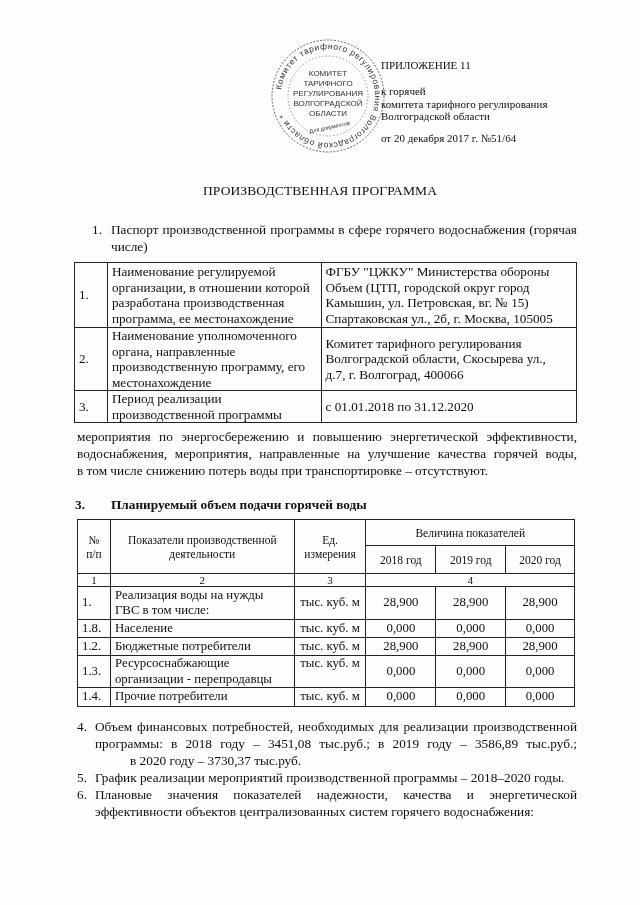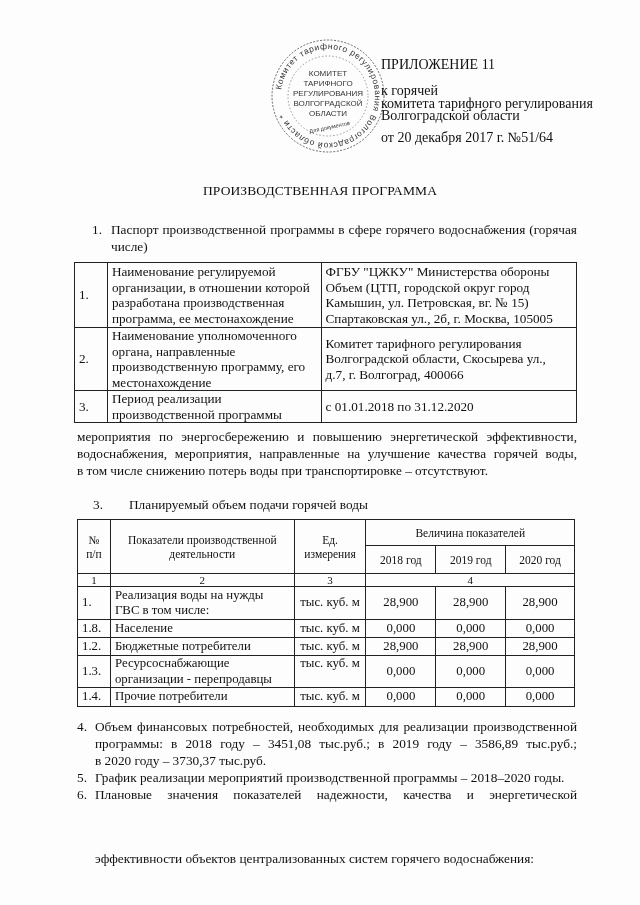--- a/index.html
+++ b/index.html
@@ -1,21 +1,21 @@
 <!DOCTYPE html>
 <html><head>
 <meta charset="utf-8">
 <style>
   html, body { margin: 0; padding: 0; background: #fdfdfd; }
   body {
     width: 640px; height: 905px; position: relative; overflow: hidden;
     font-family: "Liberation Serif", "DejaVu Serif", serif;
     color: #111;
   }
-  .hdr-line { position: absolute; left: 381px; font-size: 14px; line-height: 14px; white-space: nowrap; }
+  .hdr-line { position: absolute; left: 381px; font-size: 11px; line-height: 14px; white-space: nowrap; }
   .stamp {
     position: absolute; left: 270px; top: 38px; width: 116px; height: 116px;
   }
   .title { position: absolute; left: 0; width: 640px; top: 183px; text-align: center; font-size: 13.5px; letter-spacing: 0.1px; }
   .para { position: absolute; font-size: 13.3px; line-height: 17px; text-align: justify; }
   .num { position: absolute; font-size: 13.3px; line-height: 17px; }
   table { border-collapse: collapse; position: absolute; font-size: 13.2px; }
   td { border: 1px solid #222; padding: 0 4px; vertical-align: middle; line-height: 15.5px; }
   .t1 { left: 74px; top: 262px; width: 503px; }
   .t2 { left: 77px; top: 519px; width: 498px; font-size: 12.8px; }
@@ -111,21 +111,21 @@
   </tr>
 </tbody>
   </table>
 
 <div class="para" style="left:77px; top:428px; width:500px;">
   <span class="justify-line">мероприятия по энергосбережению и повышению энергетической эффективности,</span>
   <span class="justify-line">водоснабжения, мероприятия, направленные на улучшение качества горячей воды,</span>
   <span style="display:block;">в том числе снижению потерь воды при транспортировке – отсутствуют.</span>
 </div>
 
-<div class="para" style="left:93px; top:496px; width:500px;">
+<div class="para" style="left:75px; top:496px; width:500px;font-weight:bold;">
   <span style="display:inline-block; width:36px;">3.</span><span>Планируемый объем подачи горячей воды</span>
 </div>
 
 <table class="t2">
   <colgroup>
     <col style="width:33px">
       <col style="width:184px">
       <col style="width:72px">
     <col style="width:70px">
       <col style="width:70px">
@@ -204,23 +204,23 @@
     <td>0,000</td>
     <td>0,000</td>
   </tr>
 </tbody>
   </table>
 
 <div class="num" style="left:77px; top:718px;">4.</div>
 <div class="para" style="left:95px; top:718px; width:482px;">
   <span class="justify-line">Объем финансовых потребностей, необходимых для реализации производственной</span>
   <span class="justify-line">программы: в 2018 году – 3451,08 тыс.руб.; в 2019 году – 3586,89 тыс.руб.;</span>
-  <span style="display:block;">в 2020 году – 3730,37 тыс.руб.</span>
+  <span style="display:block;margin-left:35px;">в 2020 году – 3730,37 тыс.руб.</span>
 </div>
 
 <div class="num" style="left:77px; top:769px;">5.</div>
 <div class="para" style="left:95px; top:769px; width:482px;">График реализации мероприятий производственной программы – 2018–2020 годы.</div>
 
 <div class="num" style="left:77px; top:786px;">6.</div>
 <div class="para" style="left:95px; top:786px; width:482px;">
   <span class="justify-line">Плановые значения показателей надежности, качества и энергетической</span>
-  <span style="display:block;margin-top:47px;">эффективности объектов централизованных систем горячего водоснабжения:</span>
+  <span style="display:block;">эффективности объектов централизованных систем горячего водоснабжения:</span>
 </div>
 
 </body></html>

